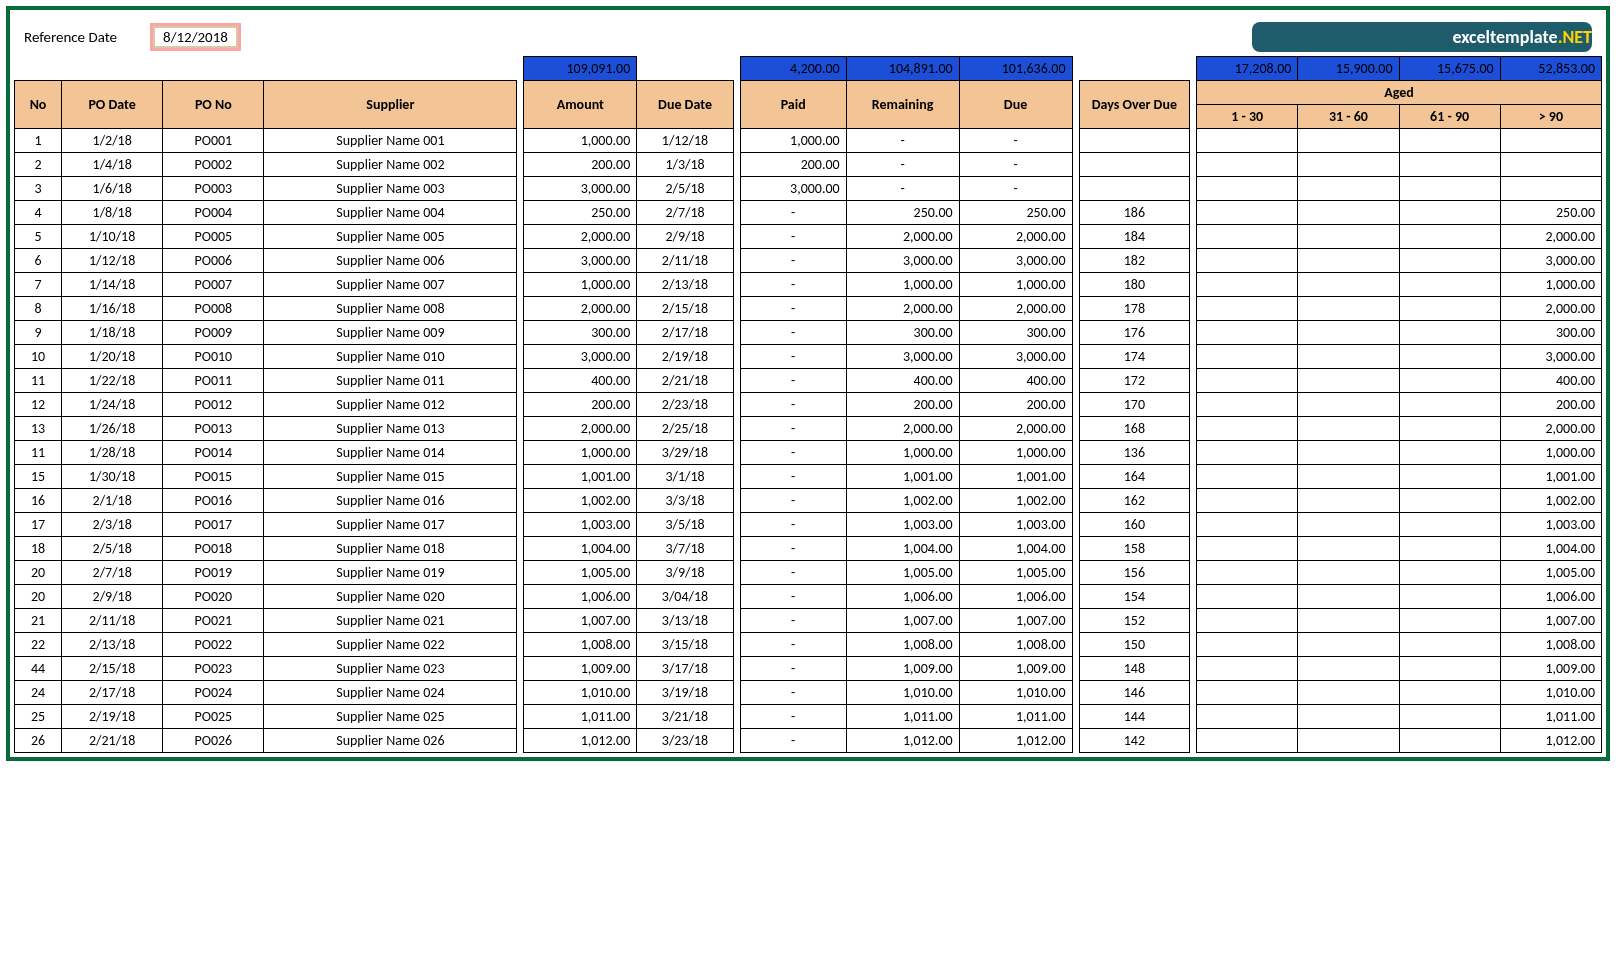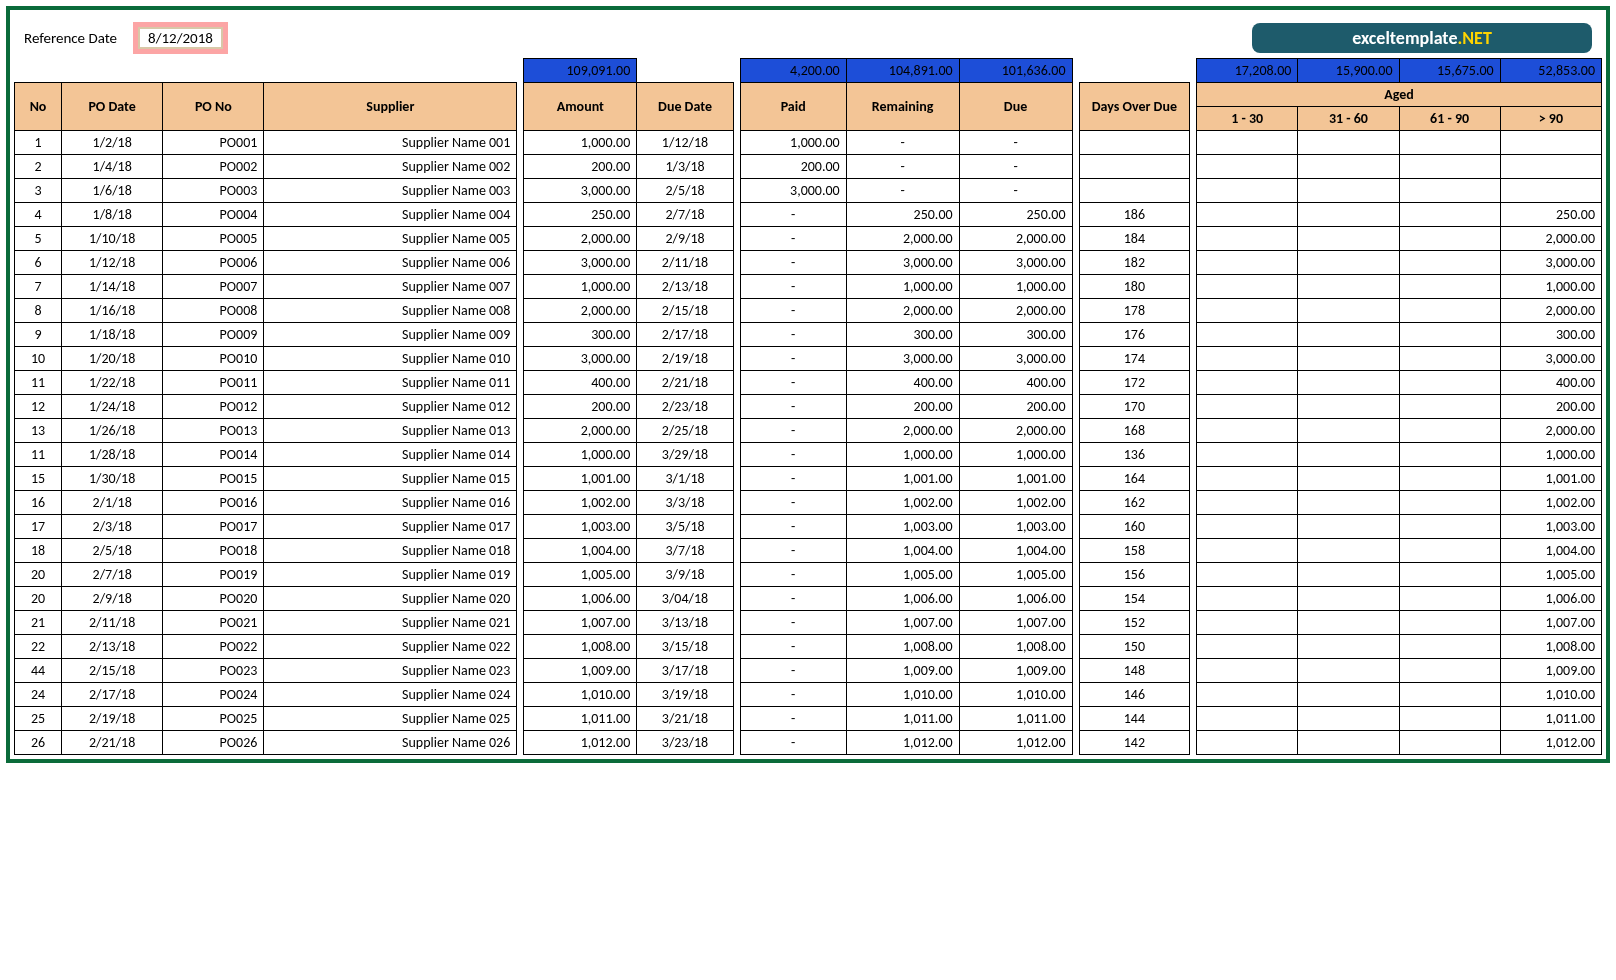--- a/index.html
+++ b/index.html
@@ -21,35 +21,35 @@
     padding: 4px 10px;
     border-top: 3px double #000;
     border-bottom: 3px double #000;
   }
   .topbar {
     display: flex;
     align-items: center;
     justify-content: space-between;
     padding: 8px 10px 4px 10px;
   }
-  .refwrap { display:flex; align-items:center; gap:16px; }
+  .refwrap { display:flex; align-items:center; gap:33px; }
   .reflabel { font-size:15px; }
   .refdate {
     padding: 2px 10px;
-    border: 5px solid #fca5a5;
+    border: 3px solid #fca5a5;
     box-shadow: 0 0 0 2px #d8c8a8 inset;
     font-size:15px;
   }
   .logo {
     width: 340px;
     background: #1e5b6b;
     color: #fff;
     font-weight: 700;
     font-size: 18px;
-    text-align: center;
+    text-align: right;
     padding: 4px 0;
     border-radius: 8px;
   }
   .logo .net { color: #ffd400; }
 
   table { border-collapse: collapse; width: 100%; table-layout: fixed; }
   th, td {
     border: 1px solid #000;
     padding: 3px 6px;
     height: 24px;
@@ -57,21 +57,21 @@
     overflow: hidden;
     font-size: 14px;
   }
   th {
     background: #f3c596;
     font-weight: 700;
     text-align: center;
   }
   td.c { text-align: center; }
   td.r { text-align: right; }
-  td.l { text-align: right; }
+  td.l { text-align: center; }
   .noborder { border: none !important; background: transparent; }
   .sumcell {
     text-align: right;
     background: #1d4ed8;
     font-size:14px;
     border:1px solid #000;
   }
   col.no { width: 40px; }
   col.podate { width: 86px; }
   col.pono { width: 86px; }

